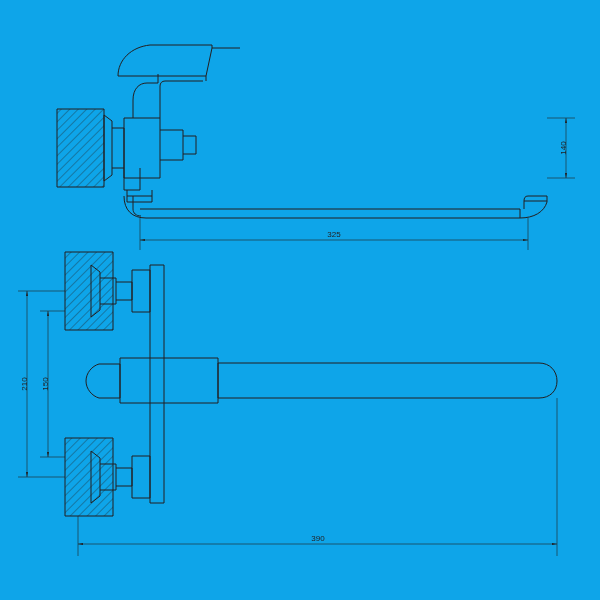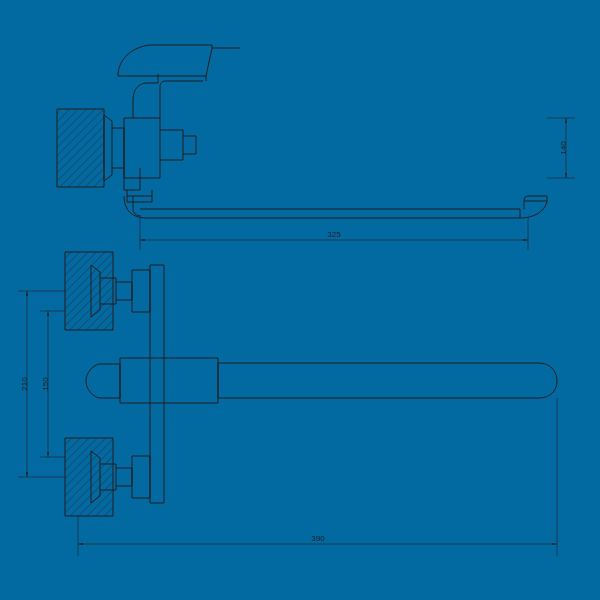--- a/index.html
+++ b/index.html
@@ -7,21 +7,21 @@
     padding: 0;
     background: #ffffff;
   }
   body {
     font-family: "Liberation Sans", sans-serif;
   }
   #sheet {
     position: relative;
     width: 600px;
     height: 600px;
-    background: #0369a1;
+    background: #0ea5e9;
     overflow: hidden;
   }
   #sheet svg {
     display: block;
     width: 600px;
     height: 600px;
   }
   .ln {
     stroke: #231f20;
     fill: none;

